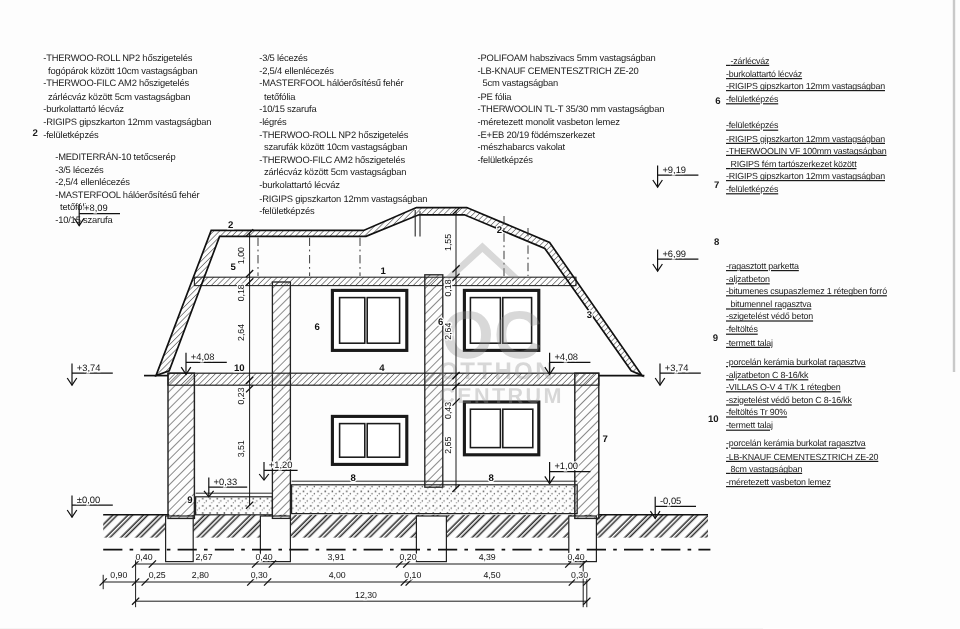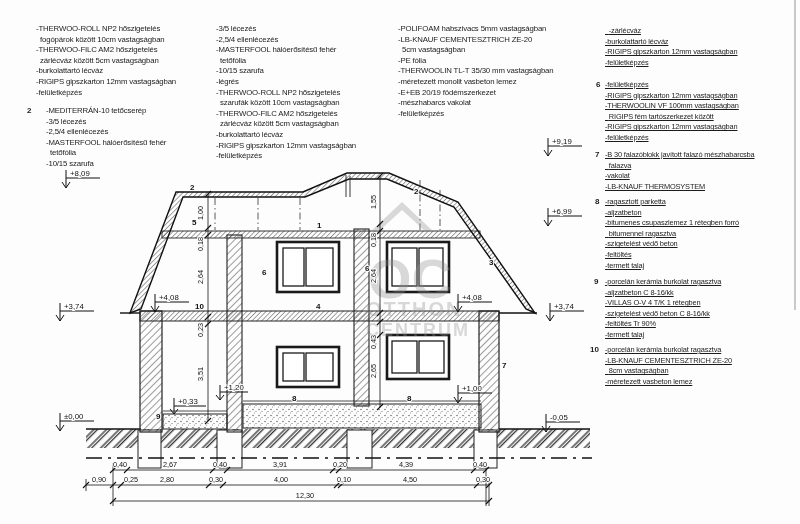--- a/index.html
+++ b/index.html
@@ -1,19 +1,19 @@
 <!DOCTYPE html>
 <html><head>
 <meta charset="utf-8">
 <style>
   html,body{margin:0;padding:0;background:#e8e8e8;}
   .page{position:relative;width:800px;height:524px;background:#fdfdfd;overflow:hidden;
         font-family:"Liberation Sans",sans-serif;color:#1a1a1a;}
   .note{position:absolute;font-size:7.8px;line-height:10.6px;white-space:pre-wrap;
-        letter-spacing:-0.15px;color:#1c1c1c;}
+        letter-spacing:-0.15px;color:#1c1c1c;margin-top:20px;}
   .note.c4{font-size:7.4px;text-decoration:underline;}
   .blocknum{position:absolute;font-size:8px;font-weight:bold;color:#1c1c1c;}
   svg{position:absolute;left:0;top:0;}
   svg text{font-family:"Liberation Sans",sans-serif;fill:#111;}
   .dim{font-size:7.3px;paint-order:stroke;stroke:#fdfdfd;stroke-width:2px;}
   .part{font-size:8px;font-weight:bold;paint-order:stroke;stroke:#fdfdfd;stroke-width:2px;}
   .lvl{font-size:7.8px;paint-order:stroke;stroke:#fdfdfd;stroke-width:2px;}
   .wm{fill:#8f8f8f;opacity:.34;font-weight:bold;}
   .scan-edge{position:absolute;right:4px;top:0;width:2px;height:310px;background:#c9c9c9;}
 </style>
@@ -66,24 +66,20 @@
 -RIGIPS gipszkarton 12mm vastagságban
 -felületképzés</div>
   <div class="blocknum" style="left:596px;top:80px">6</div>
   <div class="note c4" style="left:605px;top:80px;width:192px">-felületképzés
 -RIGIPS gipszkarton 12mm vastagságban
 -THERWOOLIN VF 100mm vastagságban
   RIGIPS fém tartószerkezet között
 -RIGIPS gipszkarton 12mm vastagságban
 -felületképzés</div>
   <div class="blocknum" style="left:595px;top:150px">7</div>
-  <div class="note c4" style="left:605px;top:150px;width:194px">-B 30 falazóblokk javított falazó mészhabarcsba
-  falazva
--vakolat
--LB-KNAUF THERMOSYSTEM</div>
   <div class="blocknum" style="left:595px;top:197px">8</div>
   <div class="note c4" style="left:605px;top:197px;width:192px">-ragasztott parketta
 -aljzatbeton
 -bitumenes csupaszlemez 1 rétegben forró
   bitumennel ragasztva
 -szigetelést védő beton
 -feltöltés
 -termett talaj</div>
   <div class="blocknum" style="left:594px;top:277px">9</div>
   <div class="note c4" style="left:605px;top:277px;width:192px">-porcelán kerámia burkolat ragasztva

